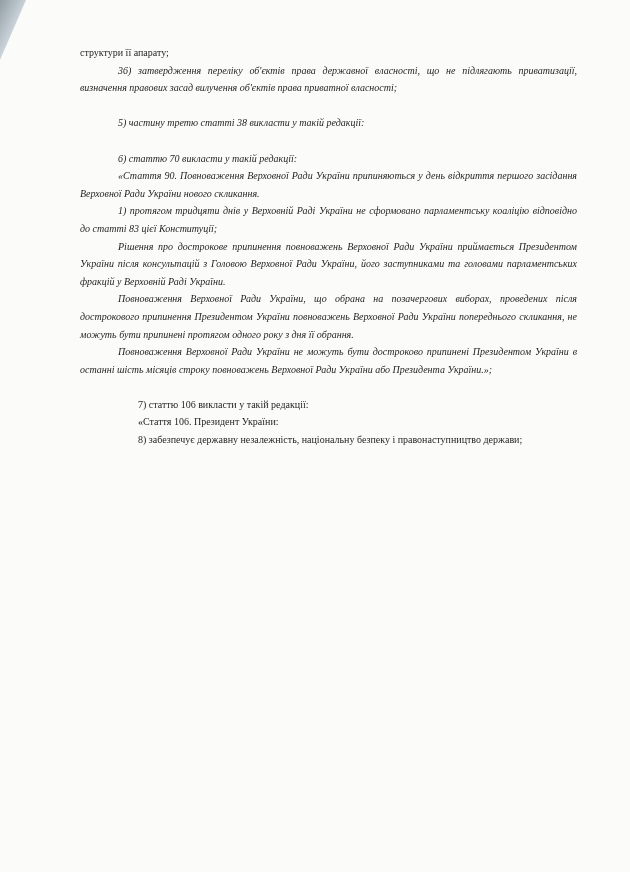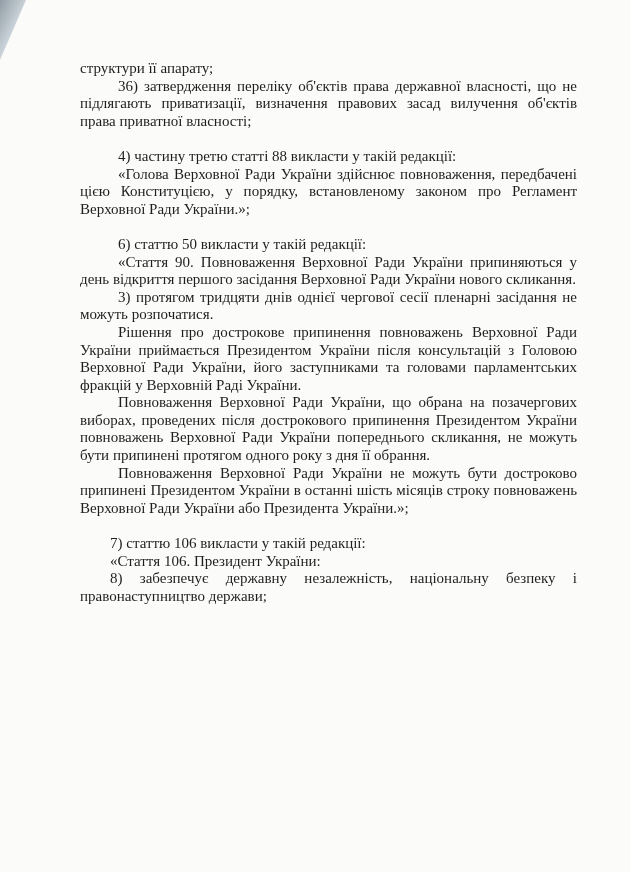--- a/index.html
+++ b/index.html
@@ -9,43 +9,42 @@
     font-family:"Liberation Serif", "DejaVu Serif", serif;
     color:#1e1e1e;
   }
   .corner-shade {
     position:absolute; left:0; top:0; width:26px; height:60px;
     background:linear-gradient(115deg, #7f8c96 0%, #c9d3da 55%, rgba(251,251,250,0) 100%);
     clip-path:polygon(0 0, 100% 0, 0 100%);
     opacity:.85;
   }
   .page {
-    position:absolute; left:80px; top:60px; width:497px;
-    font-size:15px; line-height:17.6px;
+    position:absolute; left:80px; top:44px; width:497px;
+    font-size:10px; line-height:17.6px;
   }
   .p { text-align:justify; text-align-last:left; margin:0; }
-  .p.ind { text-indent:38px; }
-  .p.ind2 { text-indent:30px; }
+  .p.ind { text-indent:38px;font-style:italic; }
+  .p.ind2 { text-indent:30px;margin-left:28px; }
   .gap { height:17.6px; }
 </style>
 </head>
 <body>
 
 <div class="corner-shade"></div>
 
 <div class="page">
   <p class="p">структури її апарату;</p>
   <p class="p ind">36) затвердження переліку об'єктів права державної власності, що не підлягають приватизації, визначення правових засад вилучення об'єктів права приватної власності;</p>
   <div class="gap"></div>
-  <p class="p ind">4) частину третю статті 88 викласти у такій редакції:</p>
-  <p class="p ind">«Голова Верховної Ради України здійснює повноваження, передбачені цією Конституцією, у порядку, встановленому законом про Регламент Верховної Ради України.»;</p>
+  <p class="p ind">5) частину третю статті 38 викласти у такій редакції:</p>
   <div class="gap"></div>
-  <p class="p ind">6) статтю 50 викласти у такій редакції:</p>
+  <p class="p ind">6) статтю 70 викласти у такій редакції:</p>
   <p class="p ind">«Стаття 90. Повноваження Верховної Ради України припиняються у день відкриття першого засідання Верховної Ради України нового скликання.</p>
-  <p class="p ind">3) протягом тридцяти днів однієї чергової сесії пленарні засідання не можуть розпочатися.</p>
+  <p class="p ind">1) протягом тридцяти днів у Верховній Раді України не сформовано парламентську коаліцію відповідно до статті 83 цієї Конституції;</p>
   <p class="p ind">Рішення про дострокове припинення повноважень Верховної Ради України приймається Президентом України після консультацій з Головою Верховної Ради України, його заступниками та головами парламентських фракцій у Верховній Раді України.</p>
   <p class="p ind">Повноваження Верховної Ради України, що обрана на позачергових виборах, проведених після дострокового припинення Президентом України повноважень Верховної Ради України попереднього скликання, не можуть бути припинені протягом одного року з дня її обрання.</p>
   <p class="p ind">Повноваження Верховної Ради України не можуть бути достроково припинені Президентом України в останні шість місяців строку повноважень Верховної Ради України або Президента України.»;</p>
   <div class="gap"></div>
   <p class="p ind2">7) статтю 106 викласти у такій редакції:</p>
   <p class="p ind2">«Стаття 106. Президент України:</p>
   <p class="p ind2">8) забезпечує державну незалежність, національну безпеку і правонаступництво держави;</p>
 </div>
 
 </body></html>

